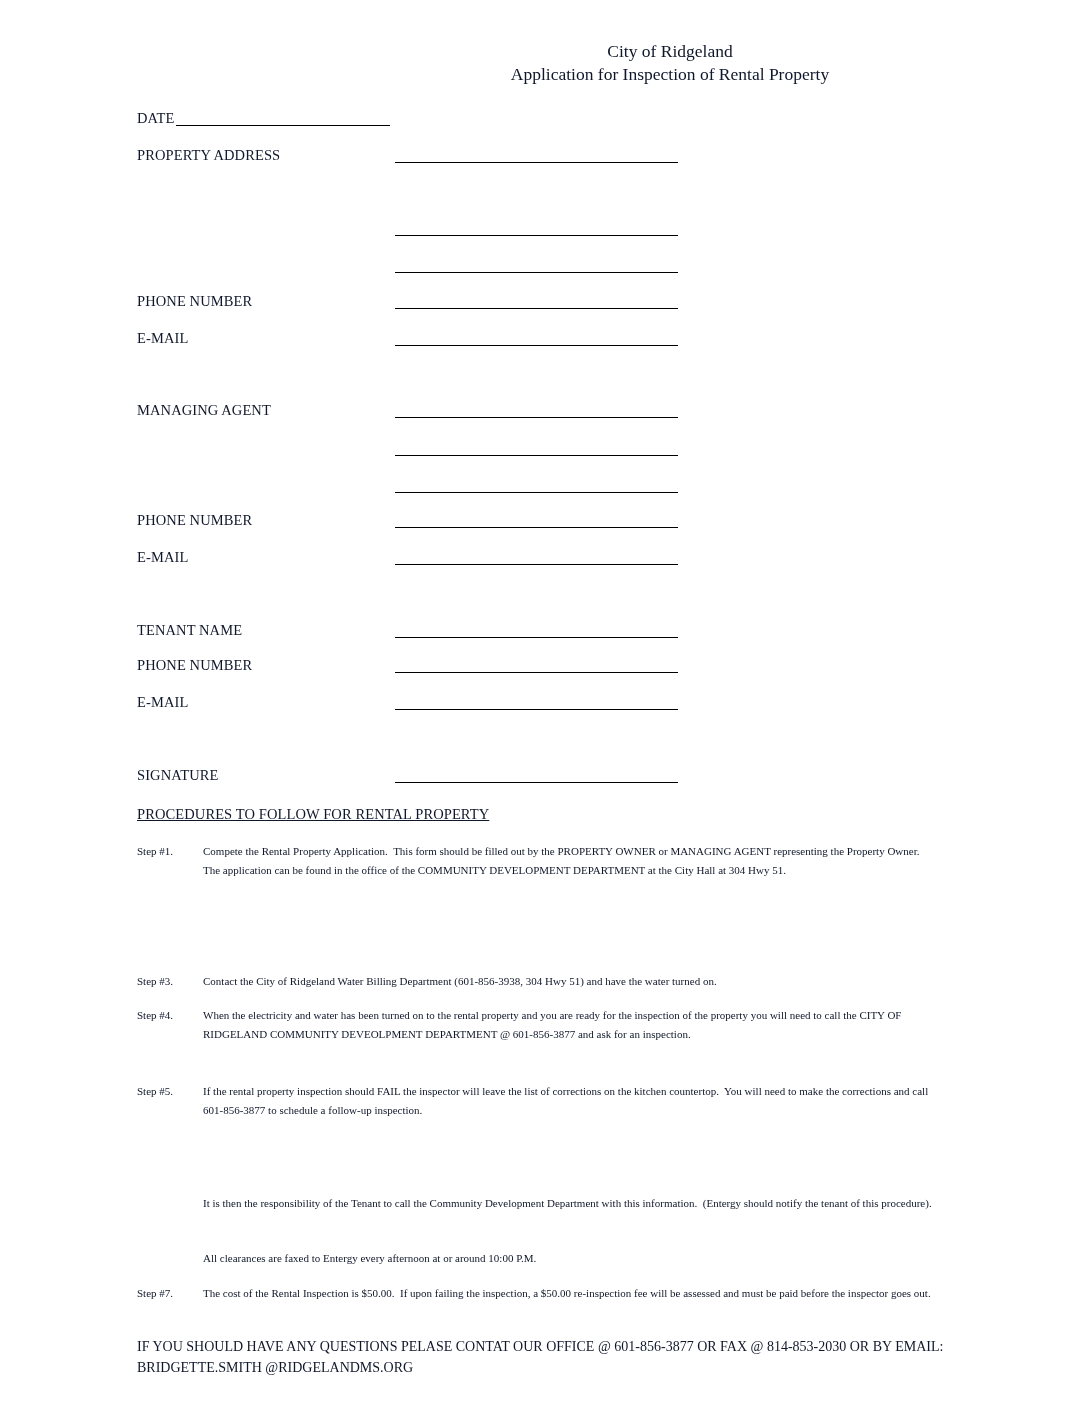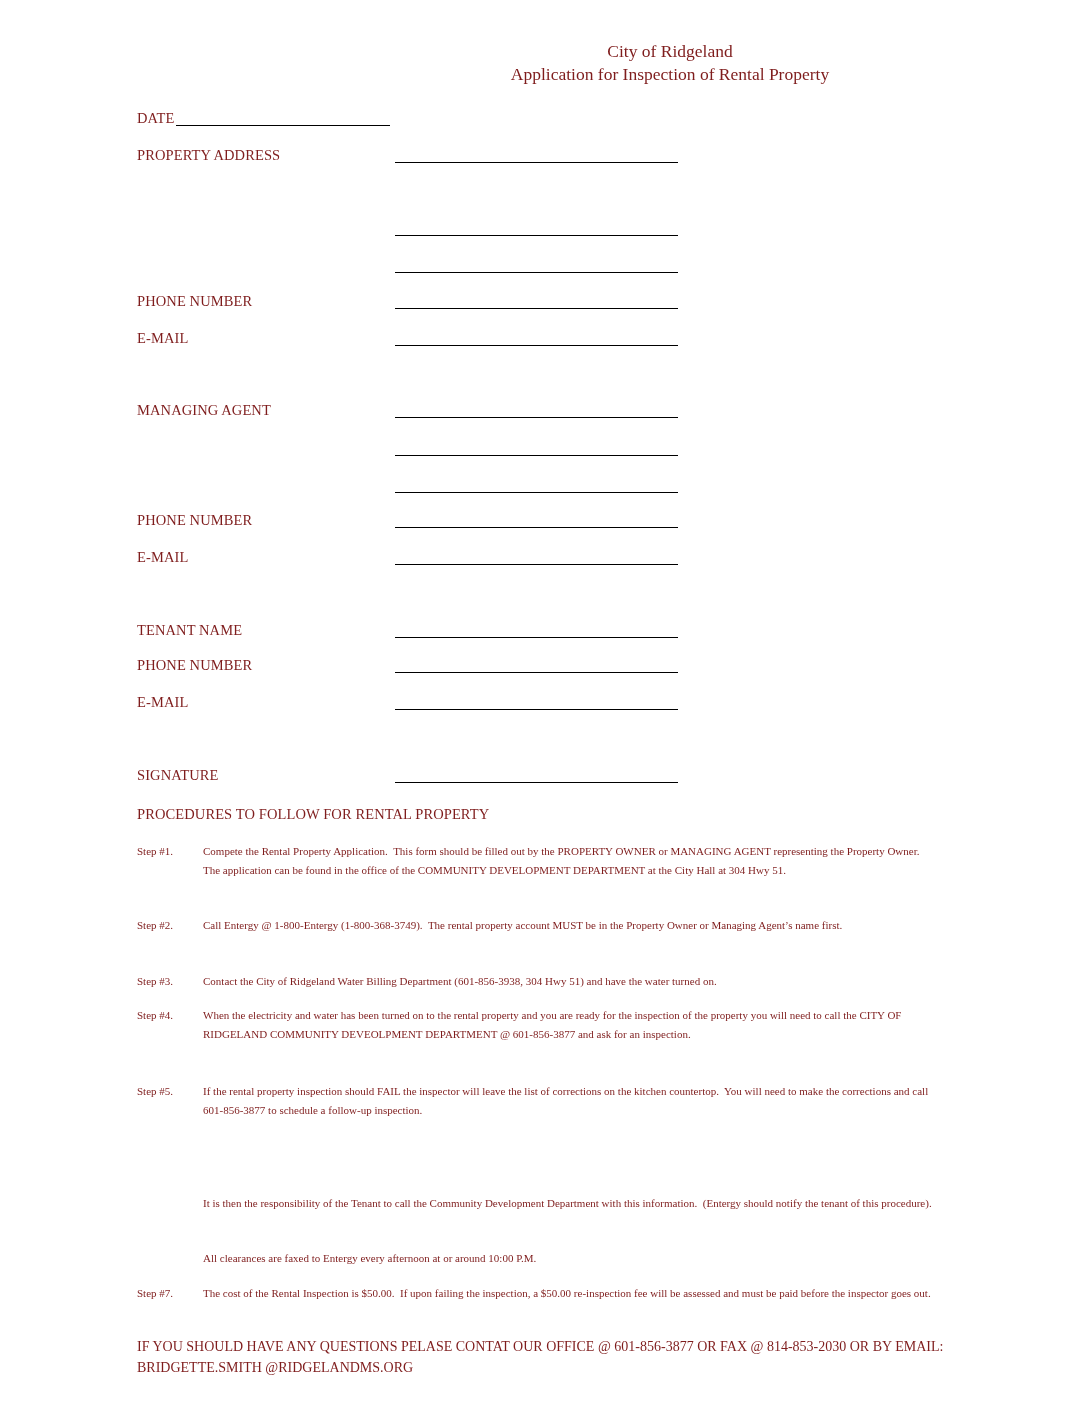--- a/index.html
+++ b/index.html
@@ -1,21 +1,21 @@
 <!DOCTYPE html>
 <html><head>
 <meta charset="utf-8">
 <style>
   html,body { margin:0; padding:0; background:#888; }
   #page {
     position:relative;
     width:1088px; height:1406px;
     background:#ffffff;
     font-family:"Liberation Serif","DejaVu Serif",serif;
-    color:#7f1d1d;
+    color:#0f172a;
     margin:0 auto;
     overflow:hidden;
   }
   
   #title-block {
     position:absolute; top:40px; left:300px; width:740px;
     text-align:center; font-size:17.5px; line-height:23px;
   }
   
   .field-row { position:absolute; left:137px; width:541px; height:16px; }
@@ -27,21 +27,21 @@
   .fill-line {
     position:absolute; left:258px; right:0; bottom:0; height:0;
     border-bottom:1.5px solid #000;
   }
   
   #row-date { width:253px; display:block;font-family:Liberation Serif, serif; }
   #row-date .fill-line { left:39px; }
   
   #procedures-heading {
     position:absolute; left:137px; top:806px;
-    font-size:14.5px; letter-spacing:0.1px; white-space:nowrap;
+    font-size:14.5px; letter-spacing:0.1px; white-space:nowrap;text-decoration:underline;
   }
   .step { position:absolute; left:137px; width:800px; font-size:11px; line-height:19px; }
   .step-num { position:absolute; left:0; top:0; white-space:nowrap; }
   .step-text { display:block; margin-left:66px; white-space:pre-wrap; }
   #footer-text {
     position:absolute; left:137px; top:1337px; width:812px;
     font-size:14px; line-height:20.5px; white-space:pre-wrap;
   }
 </style>
 </head>
@@ -117,24 +117,20 @@
     <span class="field-label">SIGNATURE</span>
     <div class="fill-line"></div>
   </div>
 
   <div id="procedures-heading">PROCEDURES TO FOLLOW FOR RENTAL PROPERTY</div>
 
   <div class="step" style="top:842px">
     <span class="step-num">Step #1.</span>
     <span class="step-text">Compete the Rental Property Application.  This form should be filled out by the PROPERTY OWNER or MANAGING AGENT representing the Property Owner.  The application can be found in the office of the COMMUNITY DEVELOPMENT DEPARTMENT at the City Hall at 304 Hwy 51.</span>
   </div>
-  <div class="step" style="top:916px">
-    <span class="step-num">Step #2.</span>
-    <span class="step-text">Call Entergy @ 1-800-Entergy (1-800-368-3749).  The rental property account MUST be in the Property Owner or Managing Agent’s name first.</span>
-  </div>
   <div class="step" style="top:972px">
     <span class="step-num">Step #3.</span>
     <span class="step-text">Contact the City of Ridgeland Water Billing Department (601-856-3938, 304 Hwy 51) and have the water turned on.</span>
   </div>
   <div class="step" style="top:1006px">
     <span class="step-num">Step #4.</span>
     <span class="step-text">When the electricity and water has been turned on to the rental property and you are ready for the inspection of the property you will need to call the CITY OF RIDGELAND COMMUNITY DEVEOLPMENT DEPARTMENT @ 601-856-3877 and ask for an inspection.</span>
   </div>
   <div class="step" style="top:1082px">
     <span class="step-num">Step #5.</span>

